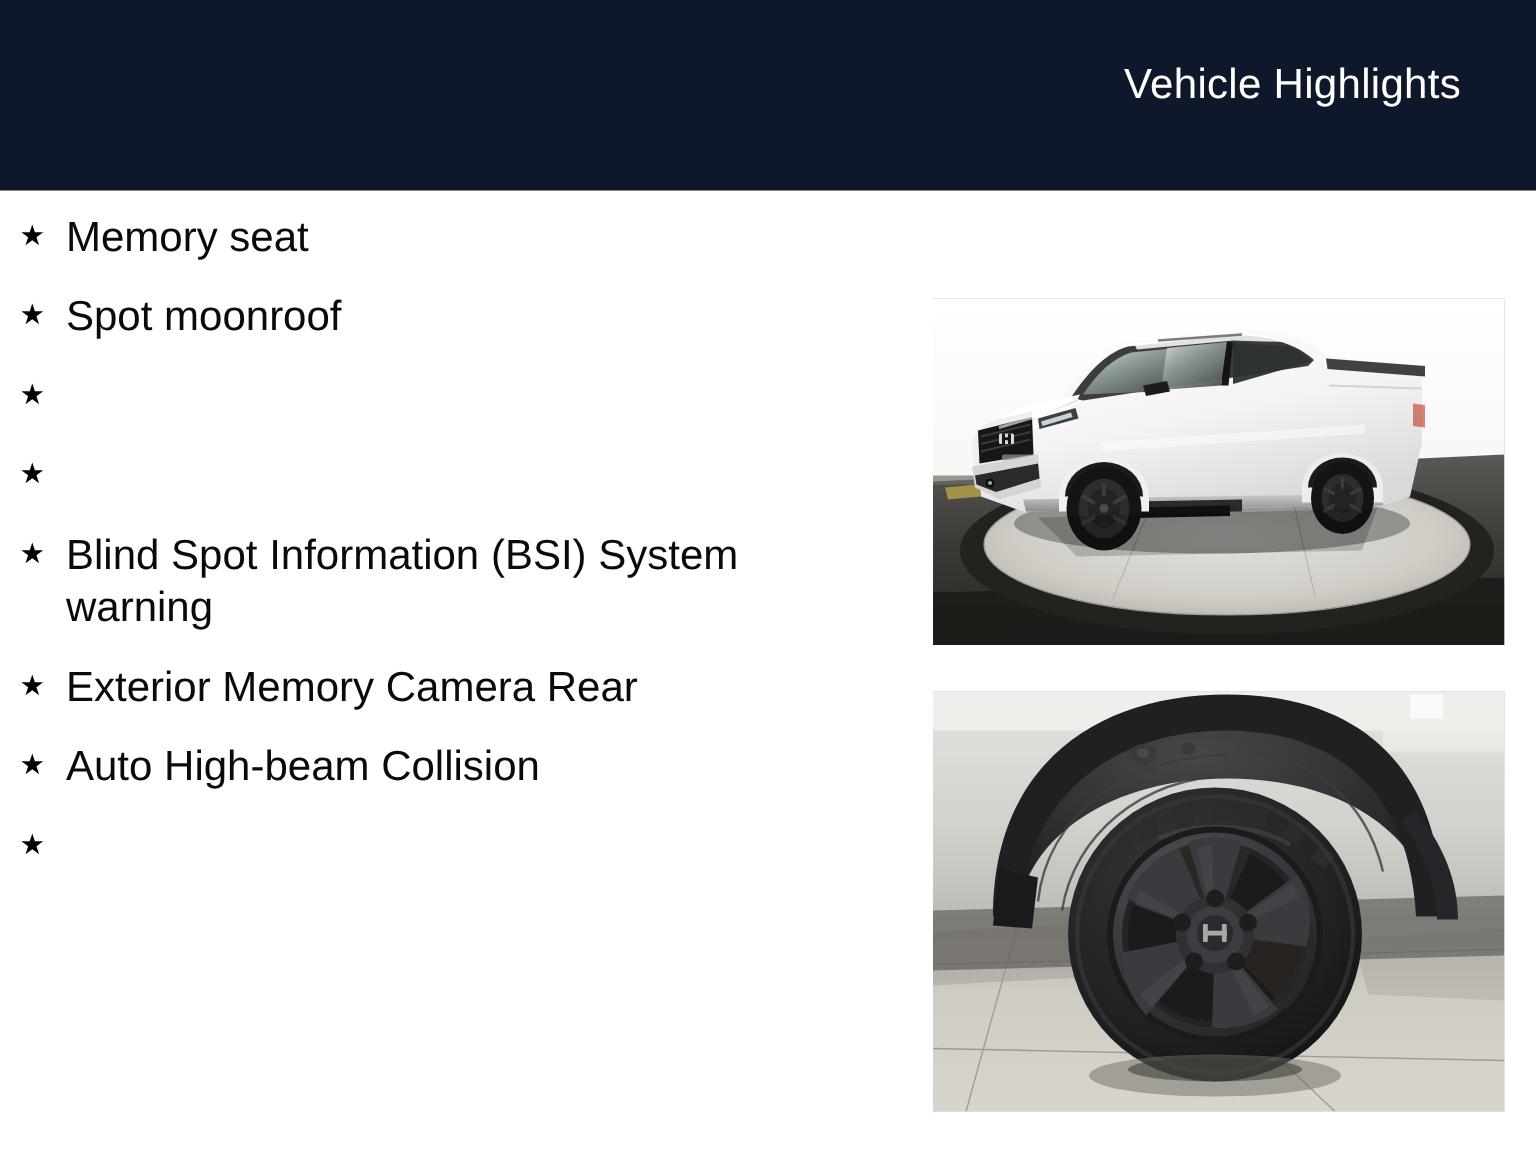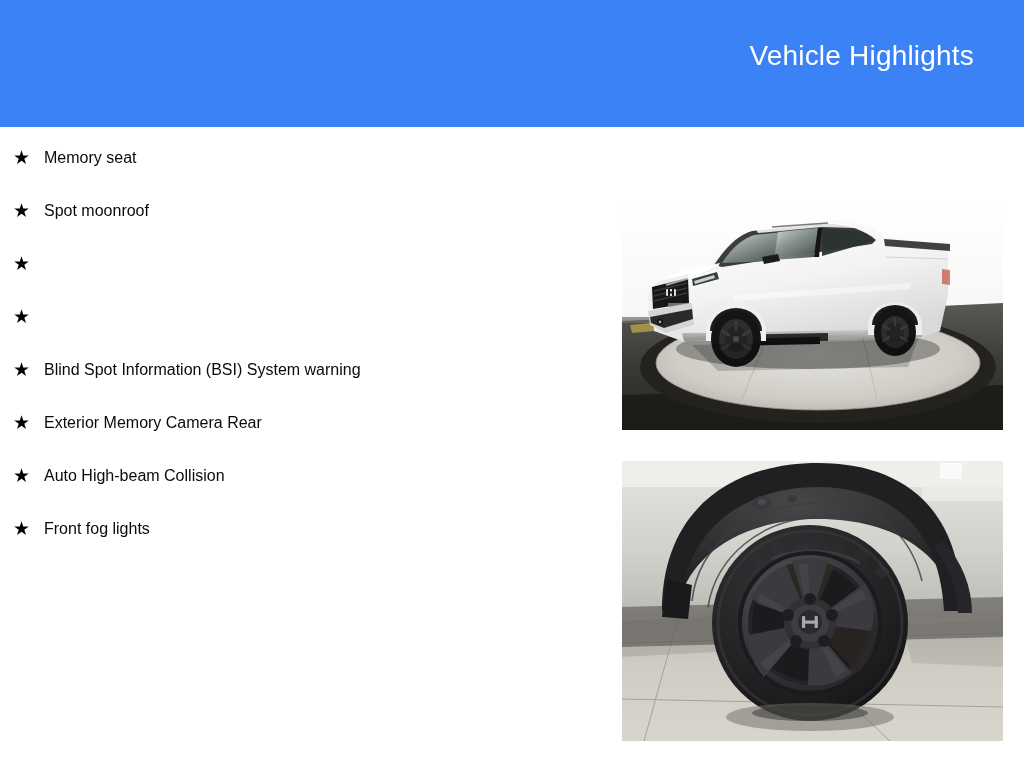--- a/index.html
+++ b/index.html
@@ -7,21 +7,21 @@
     width:1024px; height:768px;
     background:#ffffff;
     font-family:"Liberation Sans", sans-serif;
     overflow:hidden;
   }
   #slide { position:relative; width:1024px; height:768px; background:#fff; }
 
   
   .header {
     position:absolute; left:0; top:0; width:1024px; height:127px;
-    background:#3b82f6;
+    background:#0f172a;
     display:flex; align-items:center; justify-content:flex-end;
   }
   .header-title {
     color:#ffffff;
     font-size:28px;
     font-weight:400;
     letter-spacing:0.2px;
     padding-right:50px;
     margin-top:-16px;
     white-space:nowrap;
@@ -42,21 +42,21 @@
     width:31px;
     margin-left:13px;
     color:#000;
     font-size:19px;
     line-height:35px;
     text-align:left;
   }
   .feature-text {
     flex:1 1 auto;
     color:#0a0a0a;
-    font-size:16px;
+    font-size:28px;
     line-height:35px;
     max-width:500px;
   }
 
   
   .photo {
     position:absolute;
     overflow:hidden;
     background:#c9c9c7;
   }
@@ -103,21 +103,20 @@
       <span class="feature-text">Exterior Memory Camera Rear</span>
     </div>
 
     <div class="feature-item">
       <span class="feature-bullet">★</span>
       <span class="feature-text">Auto High-beam Collision</span>
     </div>
 
     <div class="feature-item">
       <span class="feature-bullet">★</span>
-      <span class="feature-text">Front fog lights</span>
     </div>
 
   </div>
 
   <div class="photo" id="photo-truck">
     <svg viewBox="0 0 381 231" preserveAspectRatio="none">
       <defs>
         <linearGradient id="bgWall" x1="0" y1="0" x2="0" y2="1">
           <stop offset="0%" stop-color="#ffffff"></stop>
           <stop offset="70%" stop-color="#f4f4f3"></stop>

